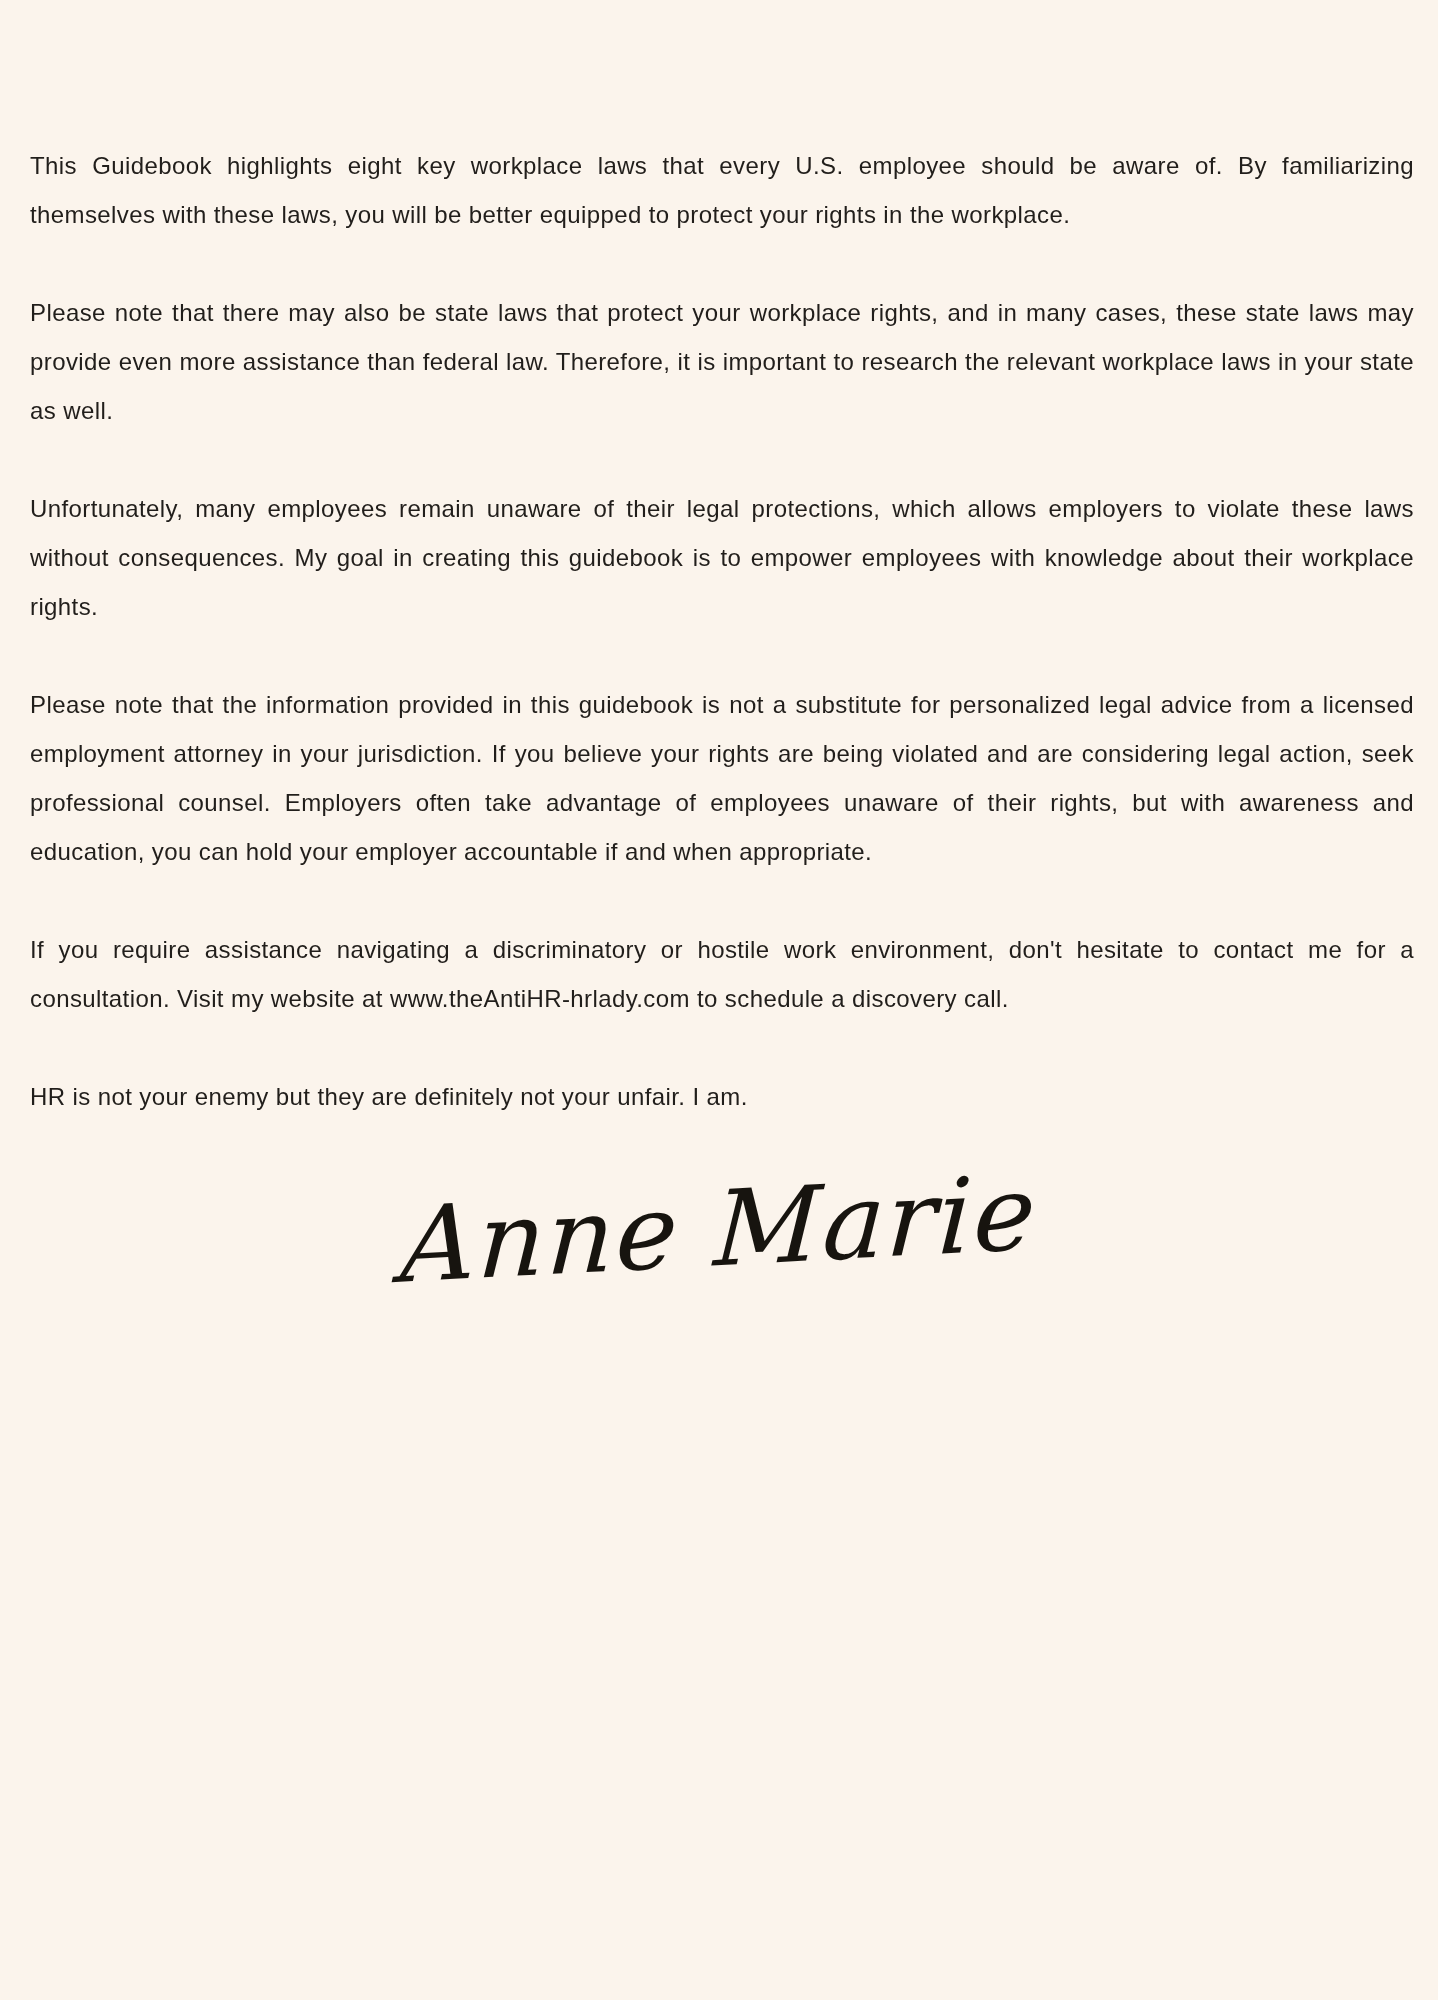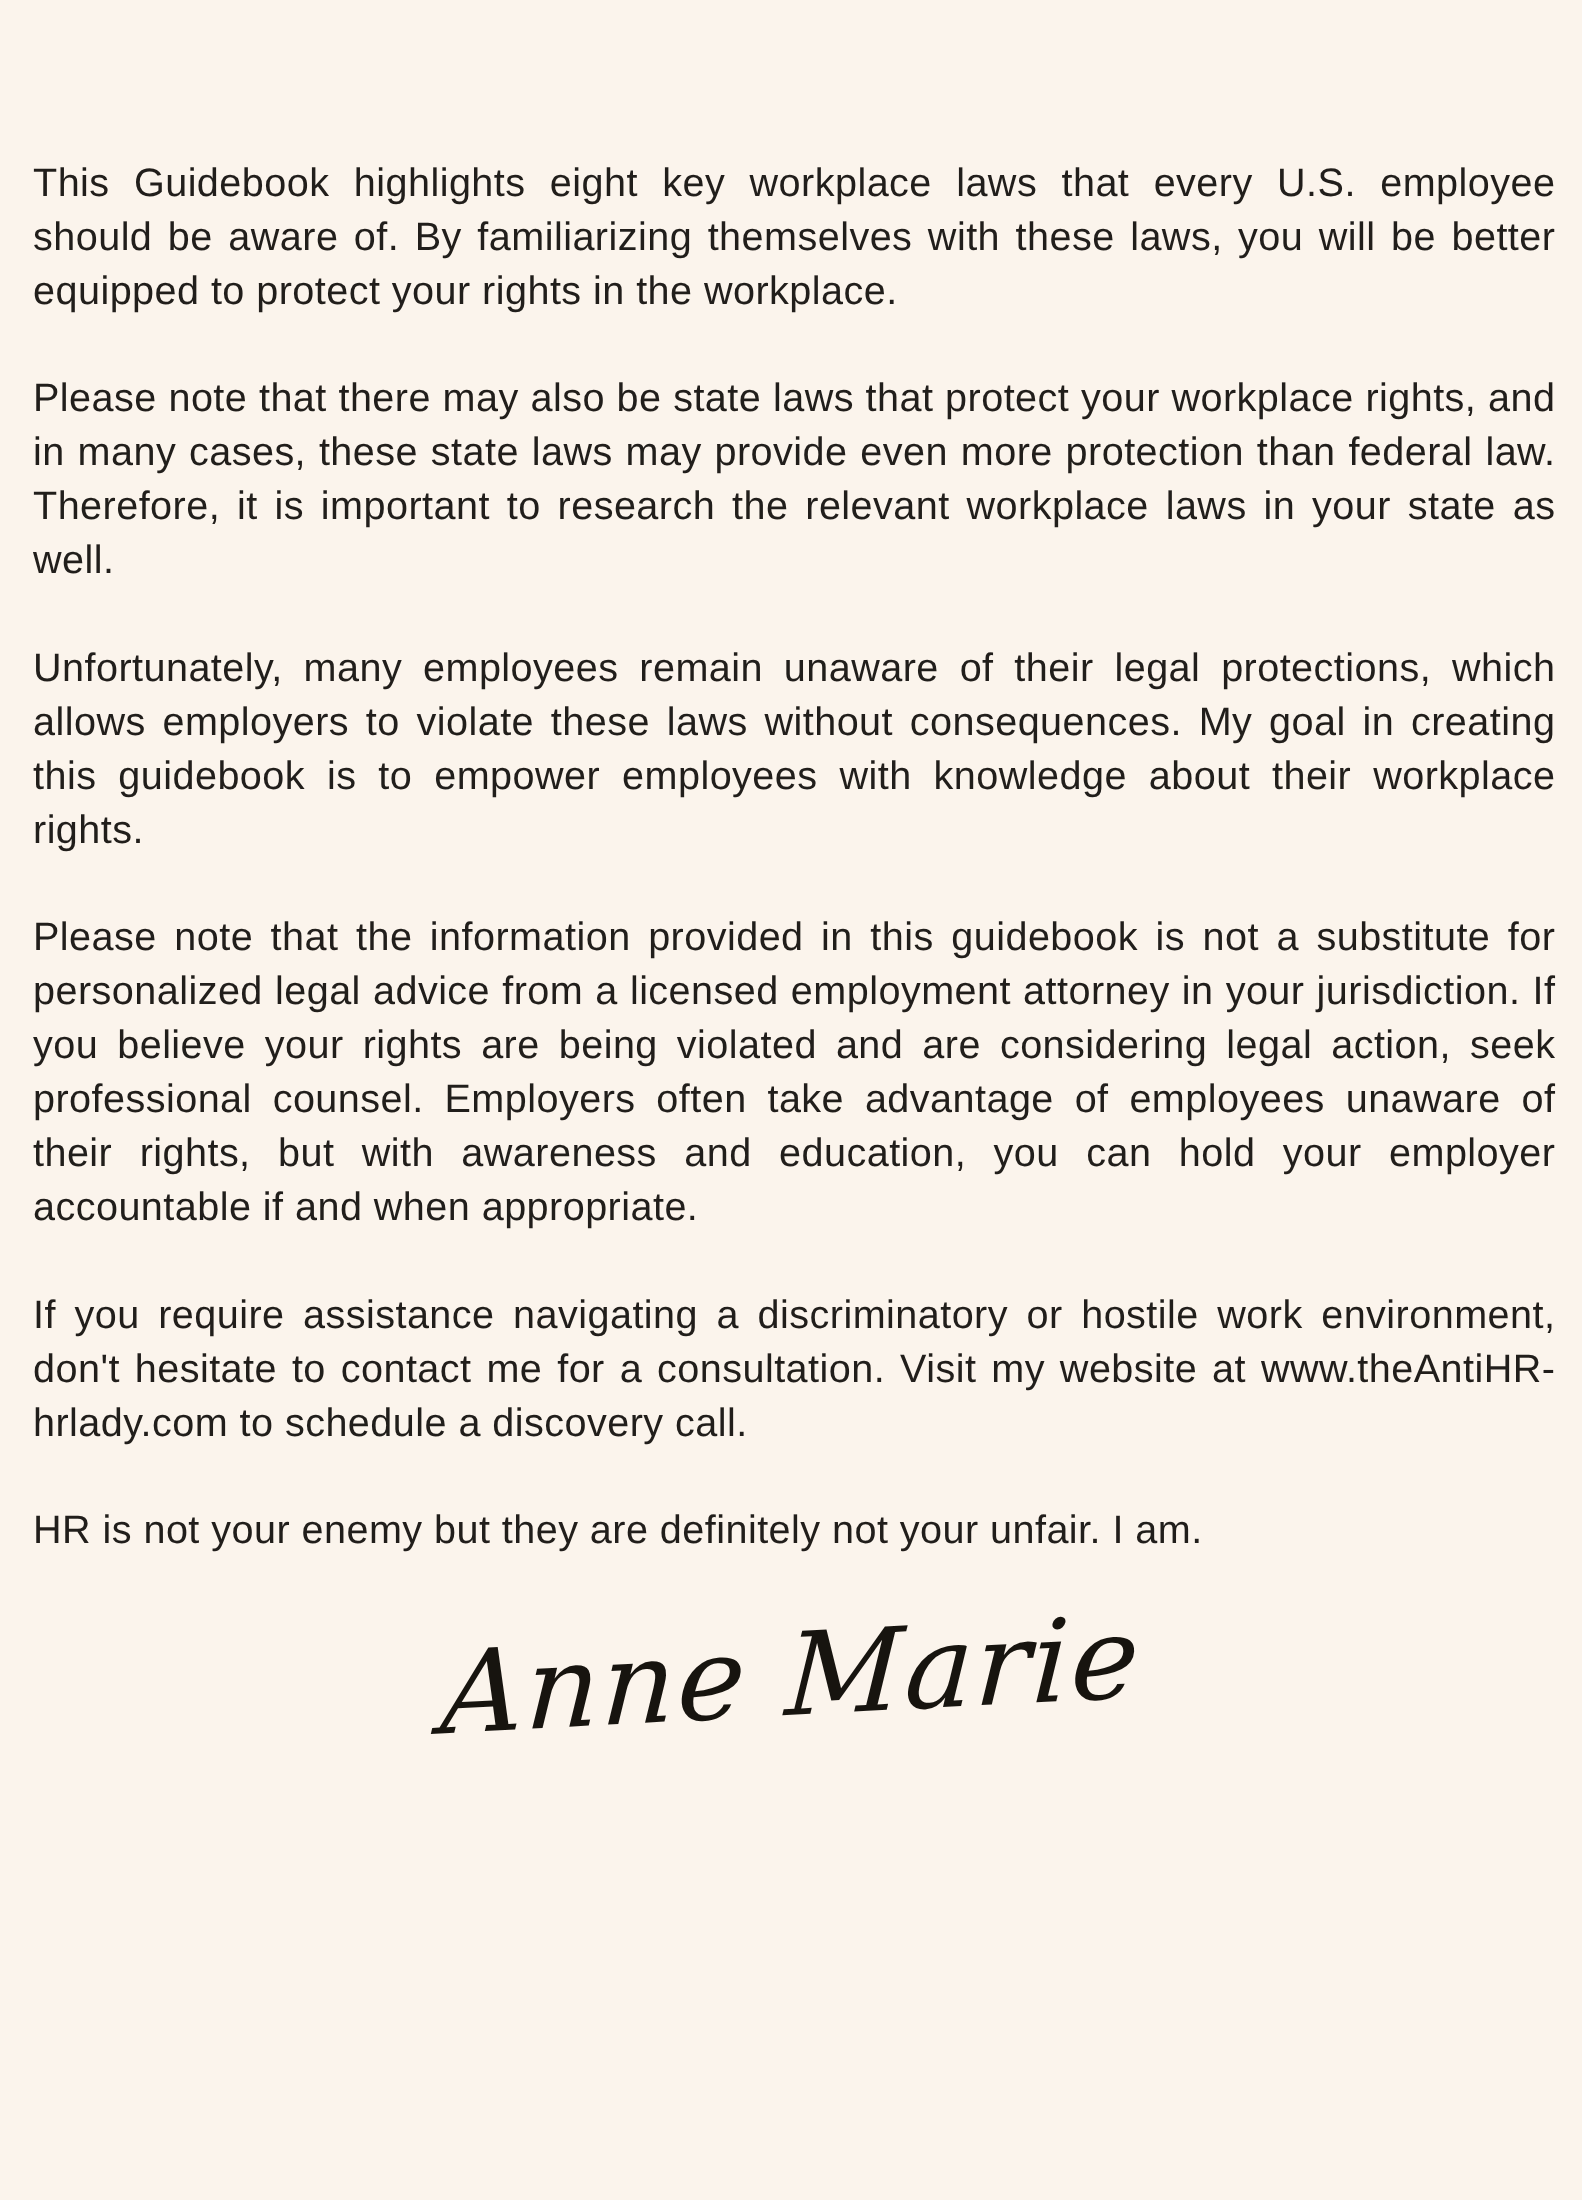--- a/index.html
+++ b/index.html
@@ -14,21 +14,21 @@
     background: #fbf4ec;
     overflow: hidden;
     box-sizing: border-box;
     font-family: "Liberation Sans", sans-serif;
   }
   .text-block {
     padding: 141px 24px 0 30px;
   }
   .text-block p {
     margin: 0 0 49px 0;
-    font-size: 36px;
+    font-size: 24px;
     line-height: 49px;
     font-weight: 400;
     letter-spacing: 0.4px;
     color: #211e1b;
     text-align: justify;
     text-align-last: left;
   }
   .signature-wrap {
     margin-top: 46px;
     text-align: center;
@@ -43,21 +43,21 @@
     transform: rotate(-3deg) skewX(-6deg);
     letter-spacing: 2px;
   }
 </style>
 </head>
 <body>
 
 <div class="page">
   <div class="text-block">
     <p>This Guidebook highlights eight key workplace laws that every U.S. employee should be aware of. By familiarizing themselves with these laws, you will be better equipped to protect your rights in the workplace.</p>
-    <p>Please note that there may also be state laws that protect your workplace rights, and in many cases, these state laws may provide even more protection than federal law. Therefore, it is important to research the relevant workplace laws in your state as well.</p>
+    <p>Please note that there may also be state laws that protect your workplace rights, and in many cases, these state laws may provide even more assistance than federal law. Therefore, it is important to research the relevant workplace laws in your state as well.</p>
     <p>Unfortunately, many employees remain unaware of their legal protections, which allows employers to violate these laws without consequences. My goal in creating this guidebook is to empower employees with knowledge about their workplace rights.</p>
     <p>Please note that the information provided in this guidebook is not a substitute for personalized legal advice from a licensed employment attorney in your jurisdiction. If you believe your rights are being violated and are considering legal action, seek professional counsel. Employers often take advantage of employees unaware of their rights, but with awareness and education, you can hold your employer accountable if and when appropriate.</p>
     <p>If you require assistance navigating a discriminatory or hostile work environment, don't hesitate to contact me for a consultation. Visit my website at www.theAntiHR-hrlady.com to schedule a discovery call.</p>
     <p>HR is not your enemy but they are definitely not your unfair. I am.</p>
   </div>
 
   <div class="signature-wrap">
     <span class="signature-text">Anne Marie</span>
   </div>
 </div>

